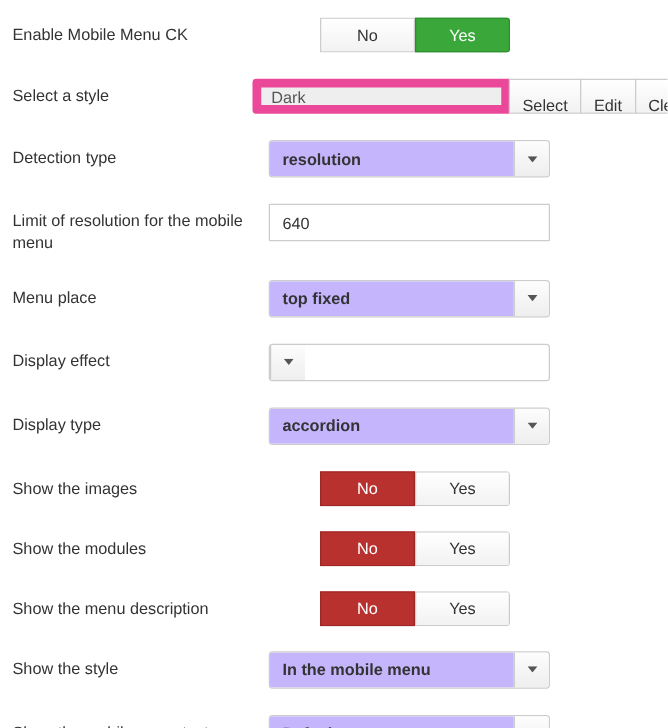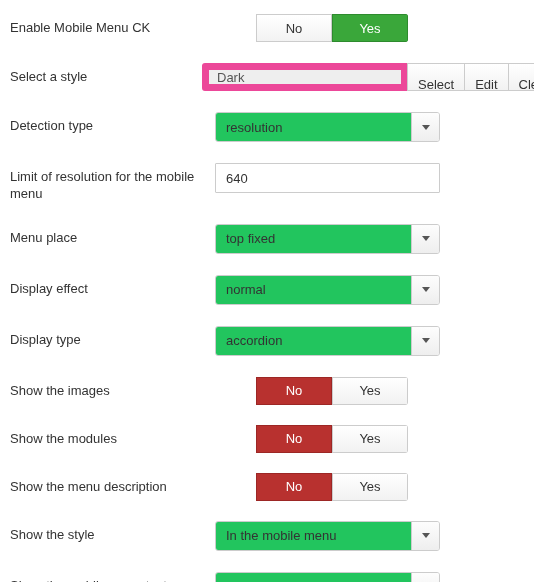--- a/index.html
+++ b/index.html
@@ -88,21 +88,22 @@
     border-radius: 3px;
     overflow: hidden;
   }
   .select .val {
     flex: 1;
     padding: 0 10px;
     display: flex;
     align-items: center;
     font-size: 13px;
     color: #333;
-    background: #22c55e;
+    background: #c4b5fd;
+    font-weight: bold;
   }
   .select .caret {
     width: 28px;
     border-left: 1px solid #ccc;
     background: linear-gradient(#fdfdfd,#eee);
     display: flex;
     align-items: center;
     justify-content: center;
   }
   .select .caret svg { width: 8px; height: 5px; }
@@ -177,21 +178,20 @@
           </svg>
       </div>
     </div>
   </div>
 </div>
 
 <div class="row">
   <div class="label">Display effect</div>
   <div class="control">
     <div class="select">
-      <div class="val">normal</div>
       <div class="caret">
         <svg viewBox="0 0 8 5">
             <path d="M0 0 L8 0 L4 5 Z" fill="#555"></path>
           </svg>
       </div>
     </div>
   </div>
 </div>
 
 <div class="row">

